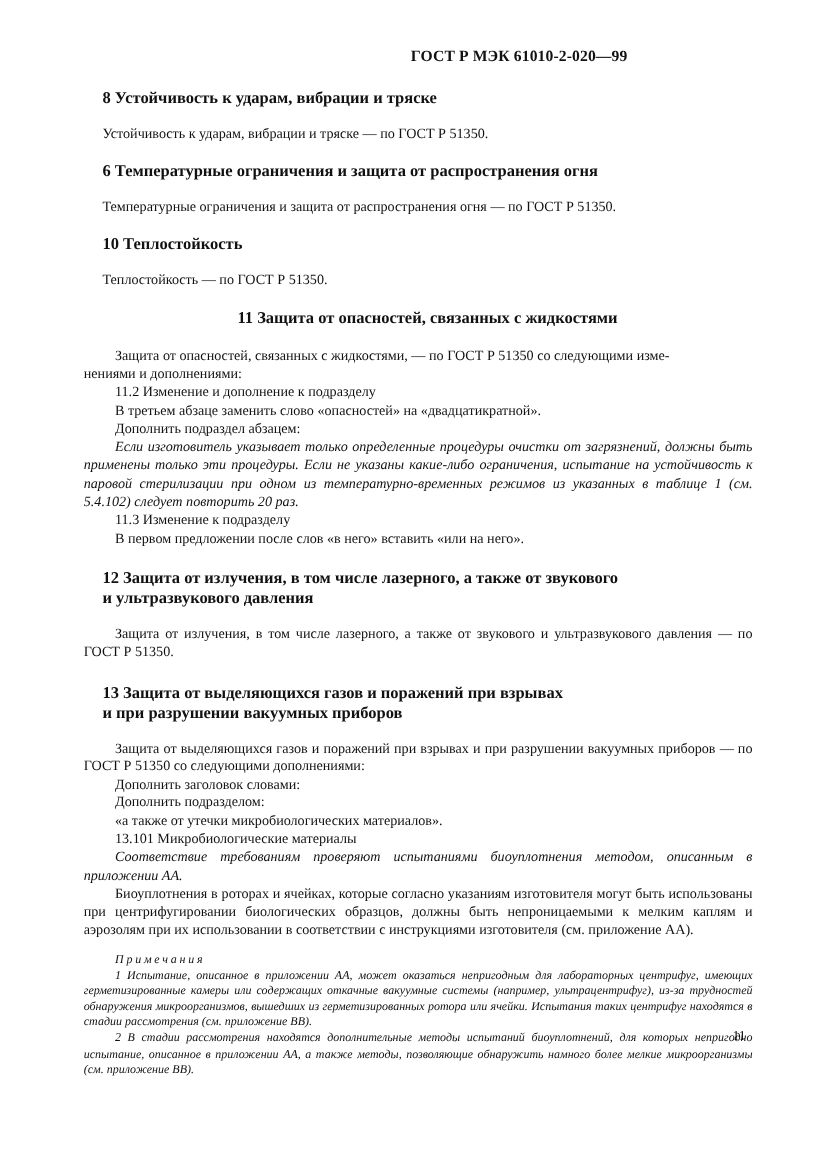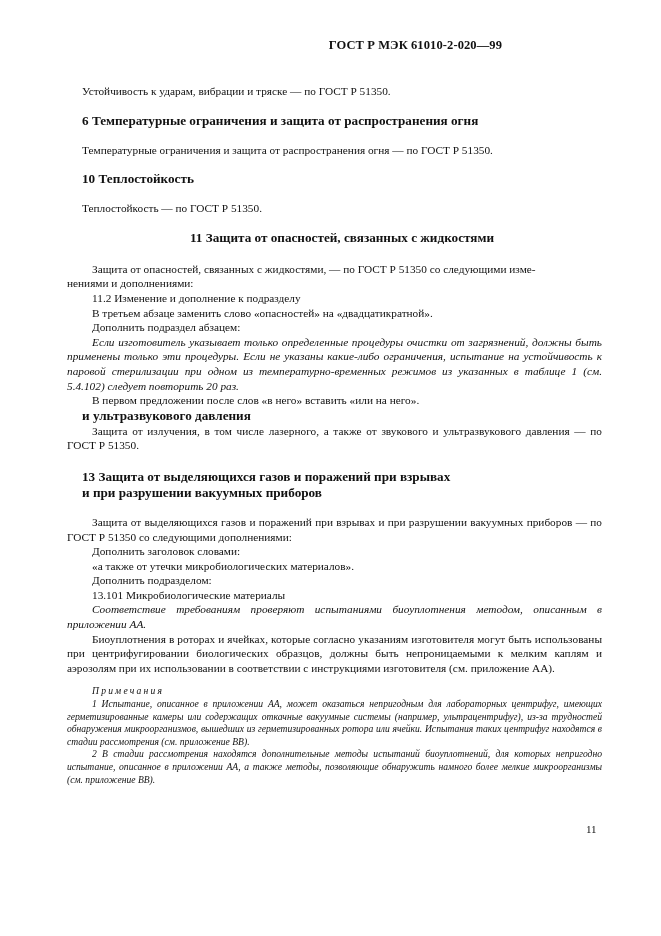--- a/index.html
+++ b/index.html
@@ -23,46 +23,49 @@
     .page-number { position: absolute; left: 586px; top: 823px; font-size: 11px; }
   </style>
 </head>
 <body>
 
 <div class="page">
   <div class="running-header">ГОСТ Р МЭК 61010-2-020—99</div>
 
   <div class="content">
 
+    <p class="h" style="margin-left:-10px;">8  Устойчивость к ударам, вибрации и тряске</p>
     <p class="p" style="margin-left:-10px; margin-top:14px;">Устойчивость к ударам, вибрации и тряске — по ГОСТ  Р 51350.</p>
 
     <p class="h" style="margin-left:-10px; margin-top:14px;">6  Температурные ограничения и защита от распространения огня</p>
     <p class="p" style="margin-left:-10px; margin-top:14px;">Температурные ограничения и защита от распространения огня — по ГОСТ  Р 51350.</p>
 
     <p class="h" style="margin-left:-10px; margin-top:14px;">10  Теплостойкость</p>
     <p class="p" style="margin-left:-10px; margin-top:14px;">Теплостойкость — по ГОСТ  Р 51350.</p>
 
     <p class="h" style="margin-left:-10px; margin-top:14px;text-align:center;">11  Защита от опасностей, связанных с жидкостями</p>
     <p class="p" style="margin-top:16px;">Защита от опасностей, связанных с жидкостями, — по ГОСТ  Р 51350  со следующими изме-</p>
     <p class="p" style="margin-left:-25px;">нениями и дополнениями:</p>
     <p class="p">11.2  Изменение и дополнение к подразделу</p>
     <p class="p">В третьем абзаце заменить слово «опасностей» на «двадцатикратной».</p>
     <p class="p">Дополнить подраздел абзацем:</p>
     <p class="p it justify" style="margin-left:-25px; text-indent:25px; width:535px;">Если изготовитель указывает только определенные процедуры очистки от загрязнений, должны быть применены только эти процедуры. Если не указаны какие-либо ограничения, испытание на устойчивость к паровой стерилизации при одном из температурно-временных режимов из указанных в таблице 1 (см. 5.4.102) следует повторить 20  раз.</p>
+    <p class="p">11.3  Изменение к подразделу</p>
     <p class="p">В первом предложении после слов «в него» вставить «или на него».</p>
 
+    <p class="h" style="margin-left:-10px; margin-top:16px;">12  Защита от излучения, в том числе лазерного, а также от звукового</p>
     <p class="h" style="margin-left:-10px;">и ультразвукового давления</p>
-    <p class="p justify" style="margin-left:-25px; text-indent:25px; width:535px; ">Защита от излучения, в том числе лазерного, а также от звукового и ультразвукового давления — по ГОСТ  Р 51350.</p>
+    <p class="p justify" style="margin-left:-25px; text-indent:25px; width:535px; margin-top:14px;">Защита от излучения, в том числе лазерного, а также от звукового и ультразвукового давления — по ГОСТ  Р 51350.</p>
 
     <p class="h" style="margin-left:-10px; margin-top:16px;">13  Защита от выделяющихся газов и поражений при взрывах</p>
     <p class="h" style="margin-left:-10px;">и при разрушении вакуумных приборов</p>
     <p class="p justify" style="margin-left:-25px; text-indent:25px; width:535px; margin-top:14px;">Защита от выделяющихся газов и поражений при взрывах и при разрушении вакуумных приборов — по ГОСТ  Р 51350  со следующими дополнениями:</p>
     <p class="p">Дополнить заголовок словами:</p>
+    <p class="p">Дополнить подразделом:</p>
     <p class="p">«а также от утечки микробиологических материалов».</p>
-    <p class="p">Дополнить подразделом:</p>
     <p class="p">13.101  Микробиологические материалы</p>
     <p class="p it justify" style="margin-left:-25px; text-indent:25px; width:535px;">Соответствие требованиям проверяют испытаниями биоуплотнения методом, описанным в приложении АА.</p>
     <p class="p justify" style="margin-left:-25px; text-indent:25px; width:535px;">Биоуплотнения в роторах и ячейках, которые согласно указаниям изготовителя могут быть использованы при центрифугировании биологических образцов, должны быть непроницаемыми к мелким каплям и аэрозолям при их использовании в соответствии с инструкциями изготовителя (см. приложение АА).</p>
 
     <div class="notes" style="margin-left:-25px; width:535px; margin-top:10px;">
       <p class="p spaced" style="text-indent:25px;">Примечания</p>
       <p class="p justify" style="text-indent:25px;">1 Испытание, описанное в приложении АА, может оказаться непригодным для лабораторных центрифуг, имеющих герметизированные камеры или содержащих откачные вакуумные системы (например, ультрацентрифуг), из-за трудностей обнаружения микроорганизмов, вышедших из герметизированных ротора или ячейки. Испытания таких центрифуг находятся в стадии рассмотрения (см. приложение ВВ).</p>
       <p class="p justify" style="text-indent:25px;">2 В стадии рассмотрения находятся дополнительные методы испытаний биоуплотнений, для которых непригодно испытание, описанное в приложении АА, а также методы, позволяющие обнаружить намного более мелкие микроорганизмы (см. приложение ВВ).</p>
     </div>
   </div>

